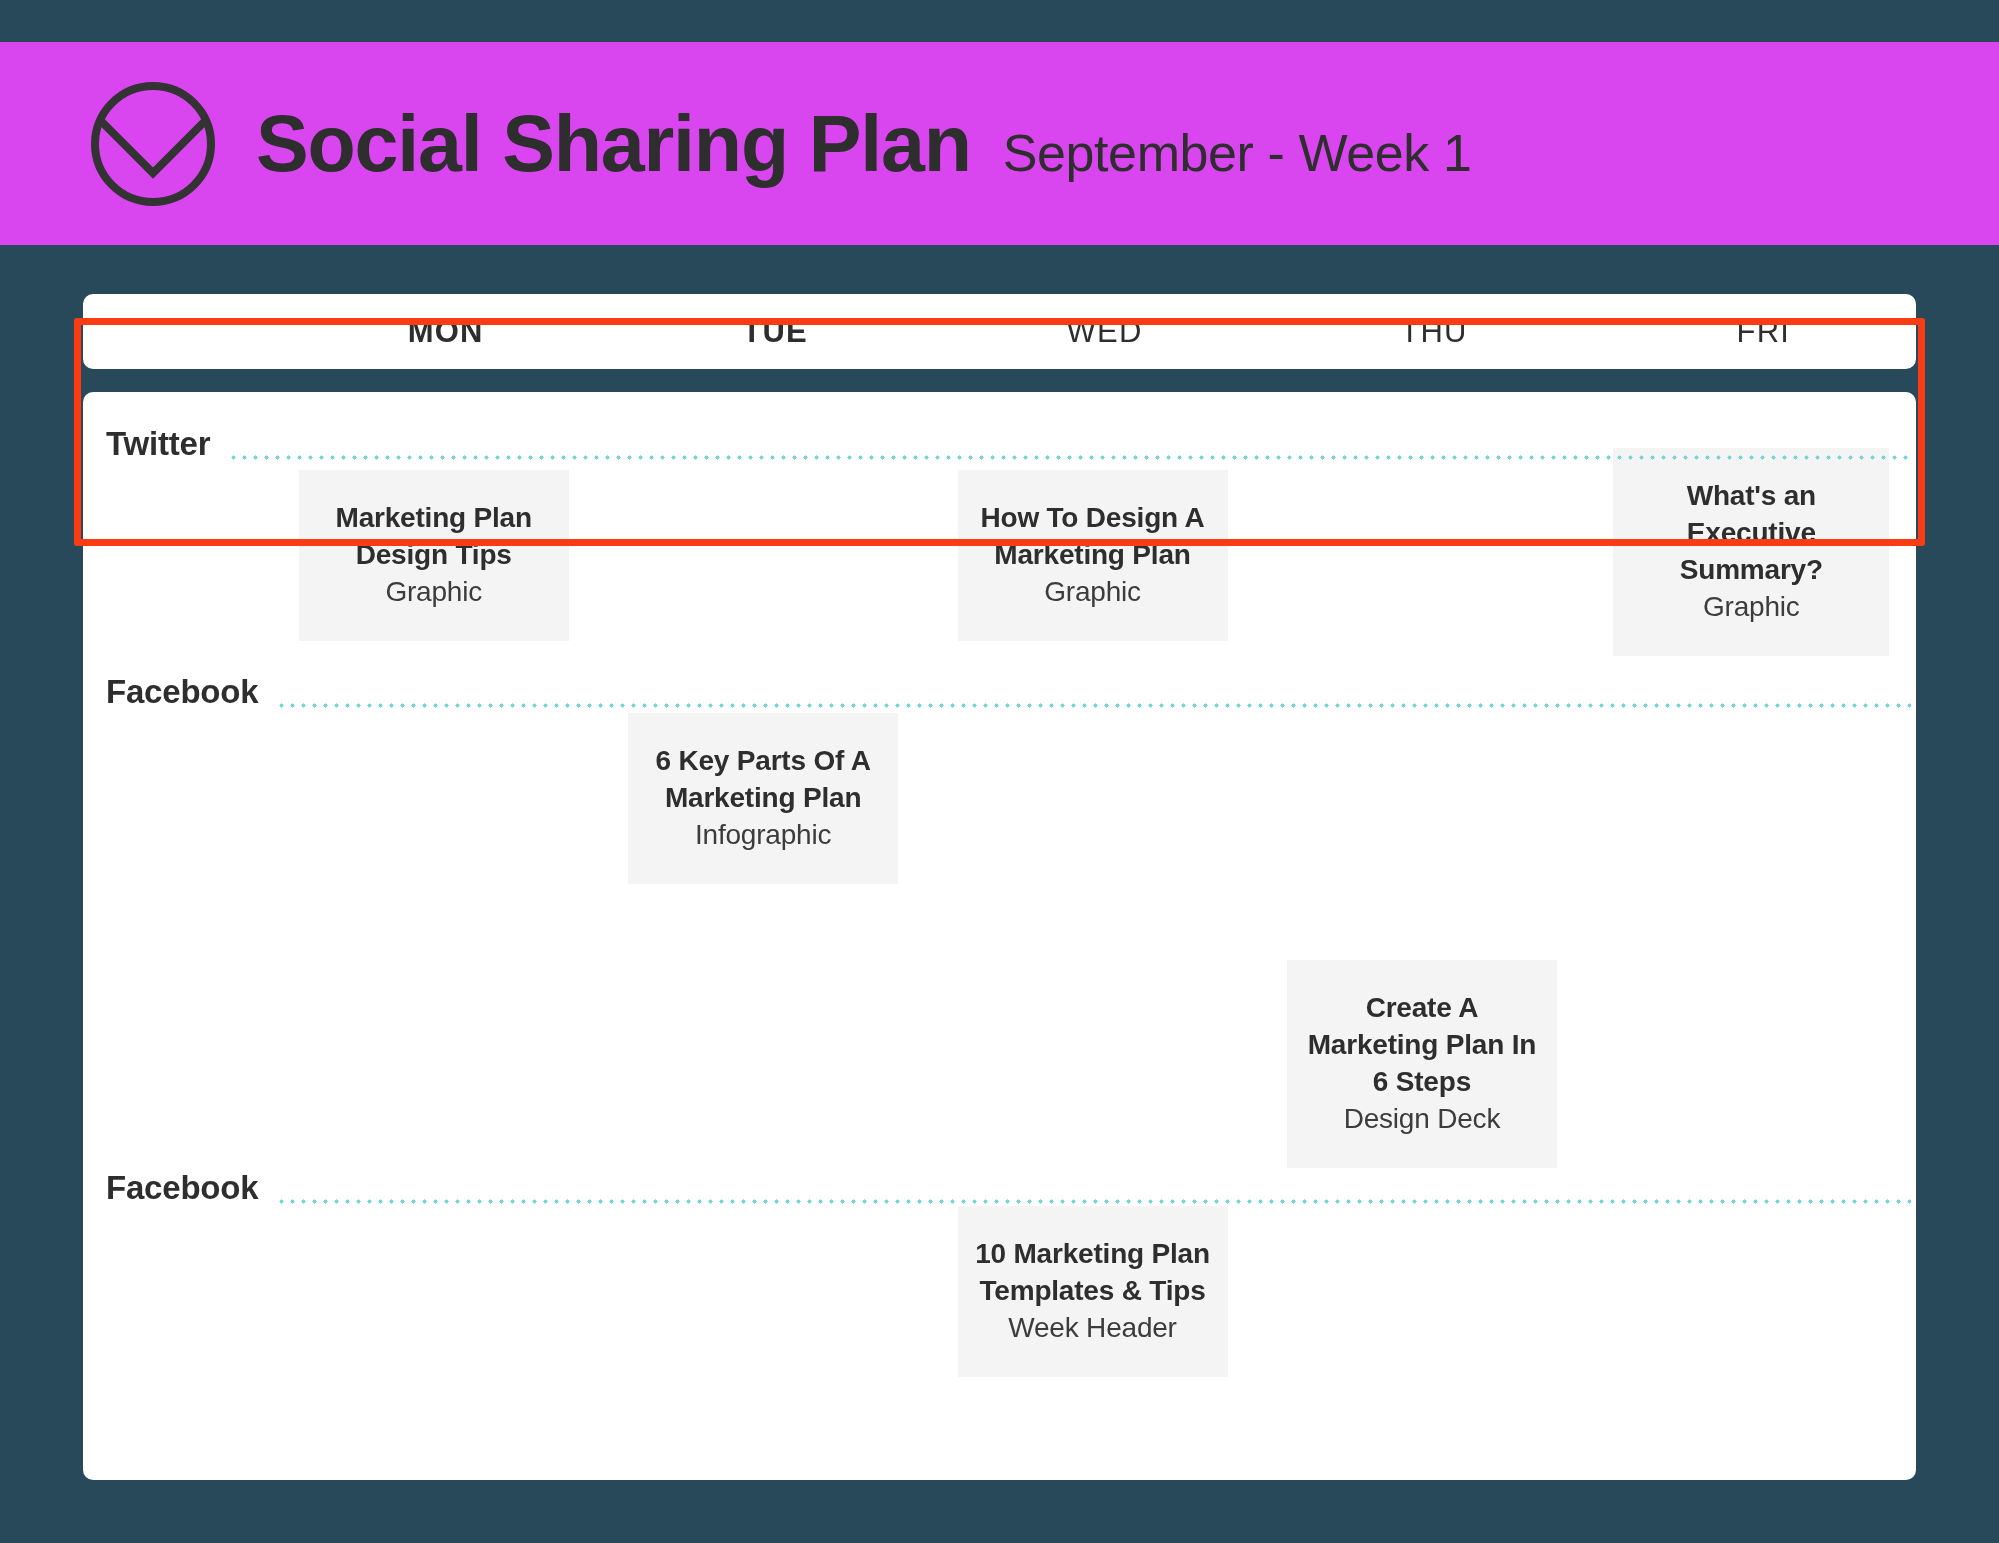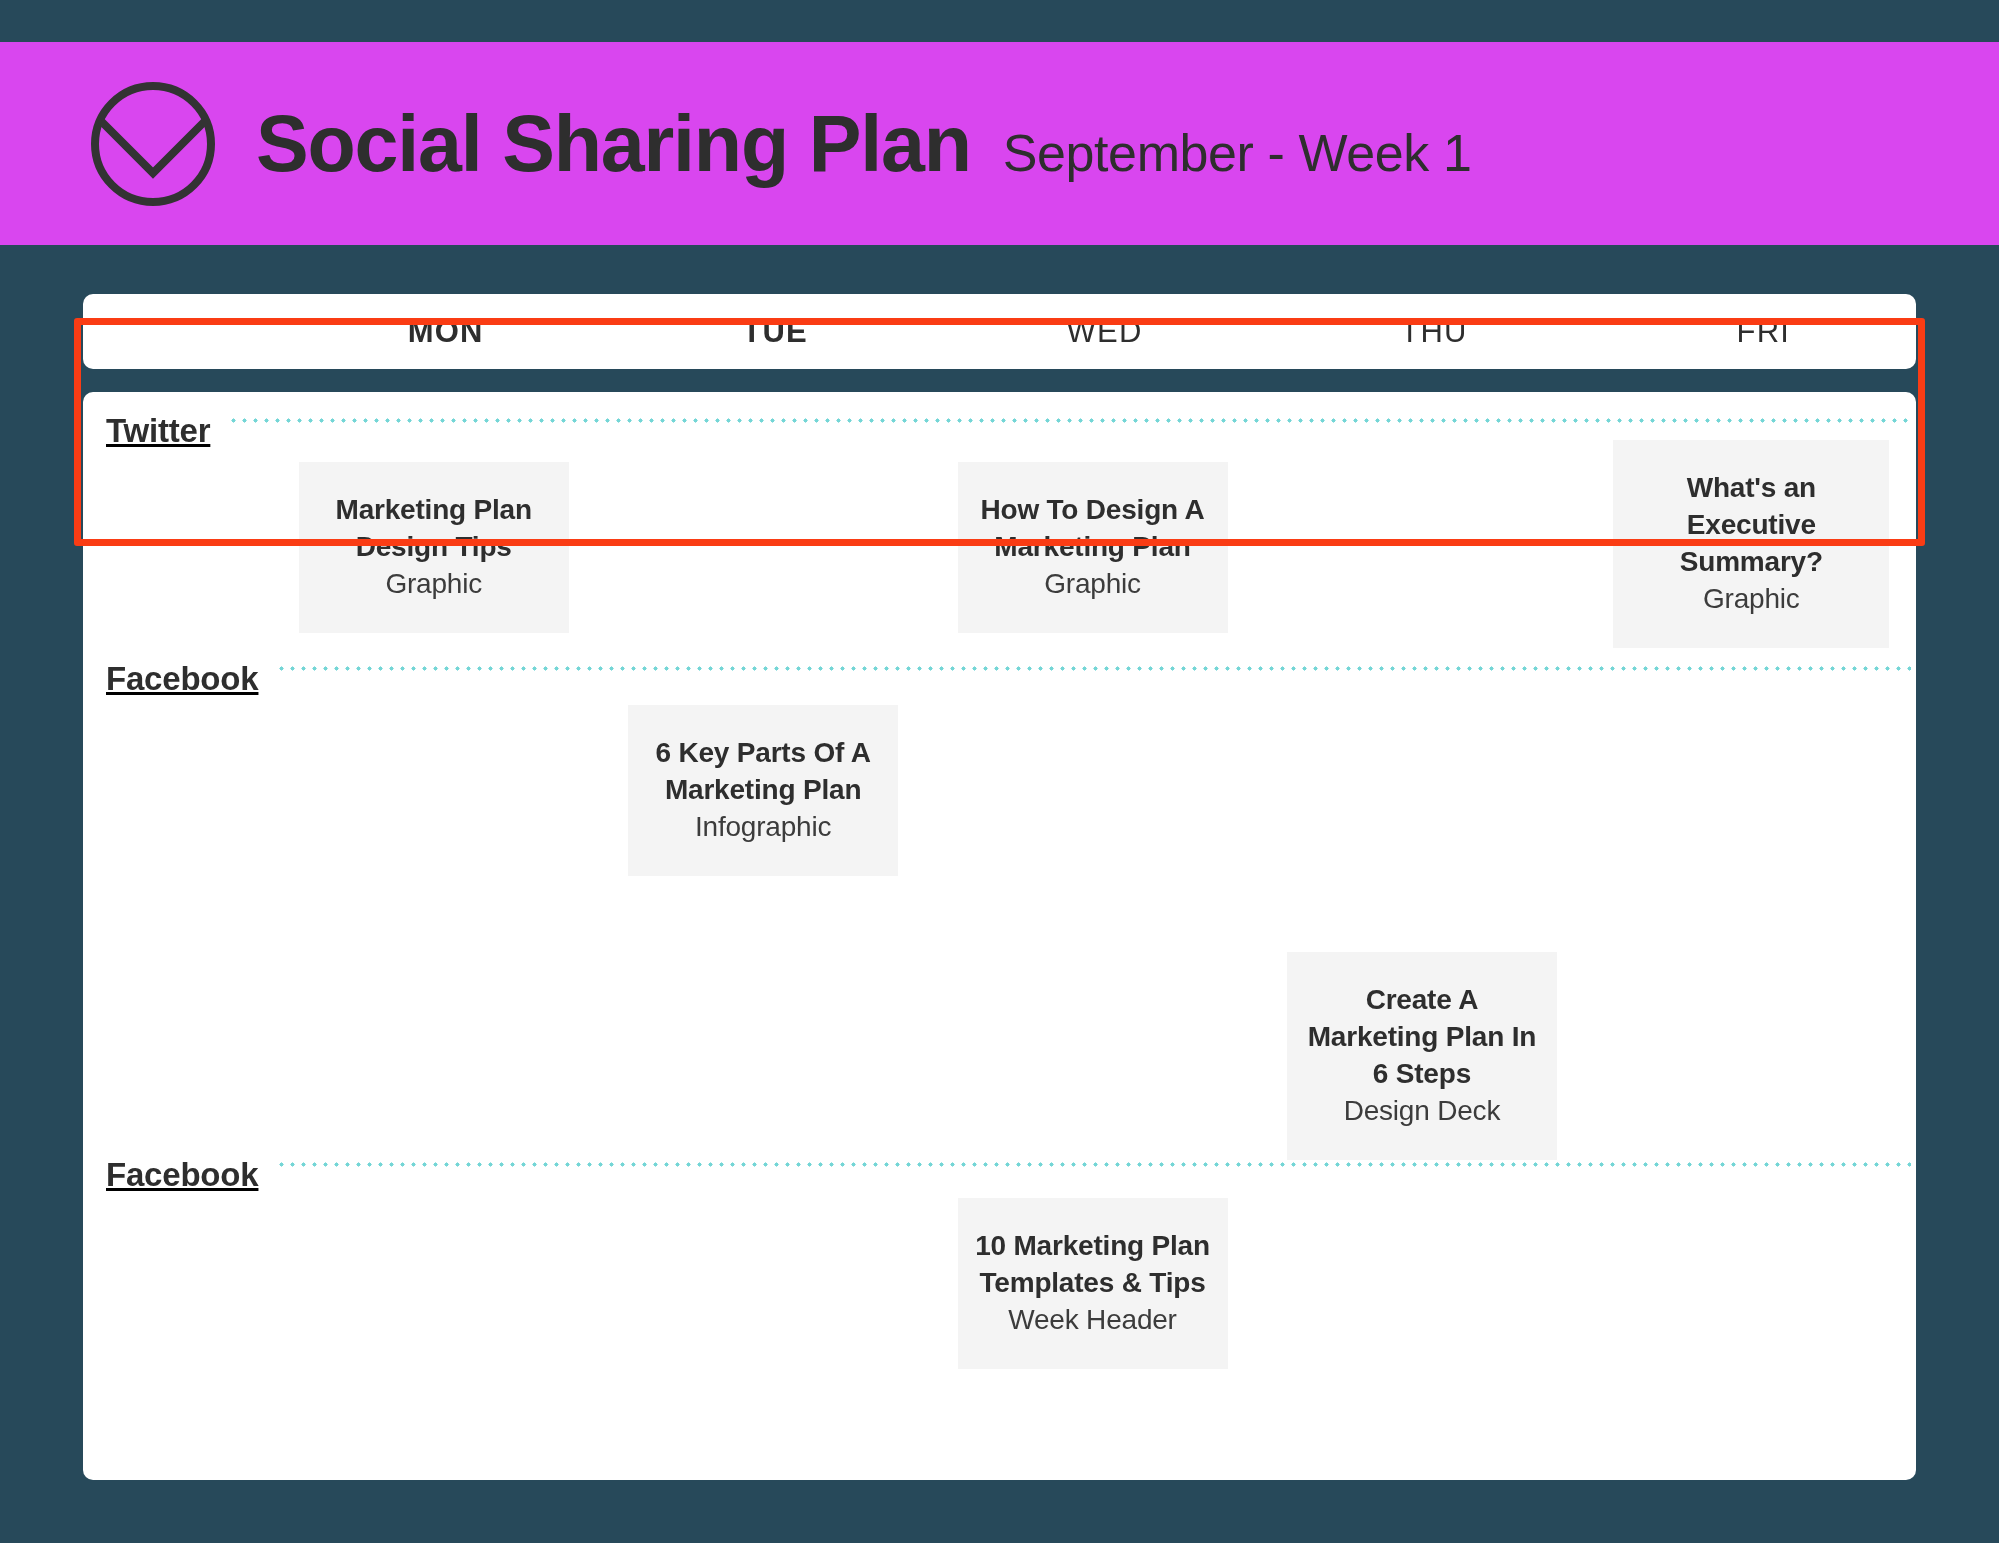--- a/index.html
+++ b/index.html
@@ -118,22 +118,21 @@
     width: 100%;
   }
 
   .row-head {
     position: absolute;
     left: 23px;
     top: 22px;
     width: 100%;
     height: 46px;
     display: flex;
-    align-items: flex-start;
-    text-decoration: underline;
+    align-items: flex-end;
   }
 
   .plat-name {
     font-size: 33px;
     font-weight: bold;
     color: #2e2e2e;
     white-space: nowrap;
     letter-spacing: -0.2px;
     line-height: 1;
   }
@@ -147,21 +146,21 @@
     background-image: radial-gradient(circle, #74d6d6 1.9px, rgba(0,0,0,0) 2.2px);
     background-size: 11px 5px;
     background-repeat: repeat-x;
     background-position: left center;
   }
 
   
   .track {
     position: absolute;
     left: 0;
-    top: 0;
+    top: 8px;
     width: 100%;
     height: 248px;
     display: flex;
   }
   .track-spacer { width: 186px; flex: 0 0 186px; }
 
   .col {
     flex: 1 1 0;
     position: relative;
     display: flex;

